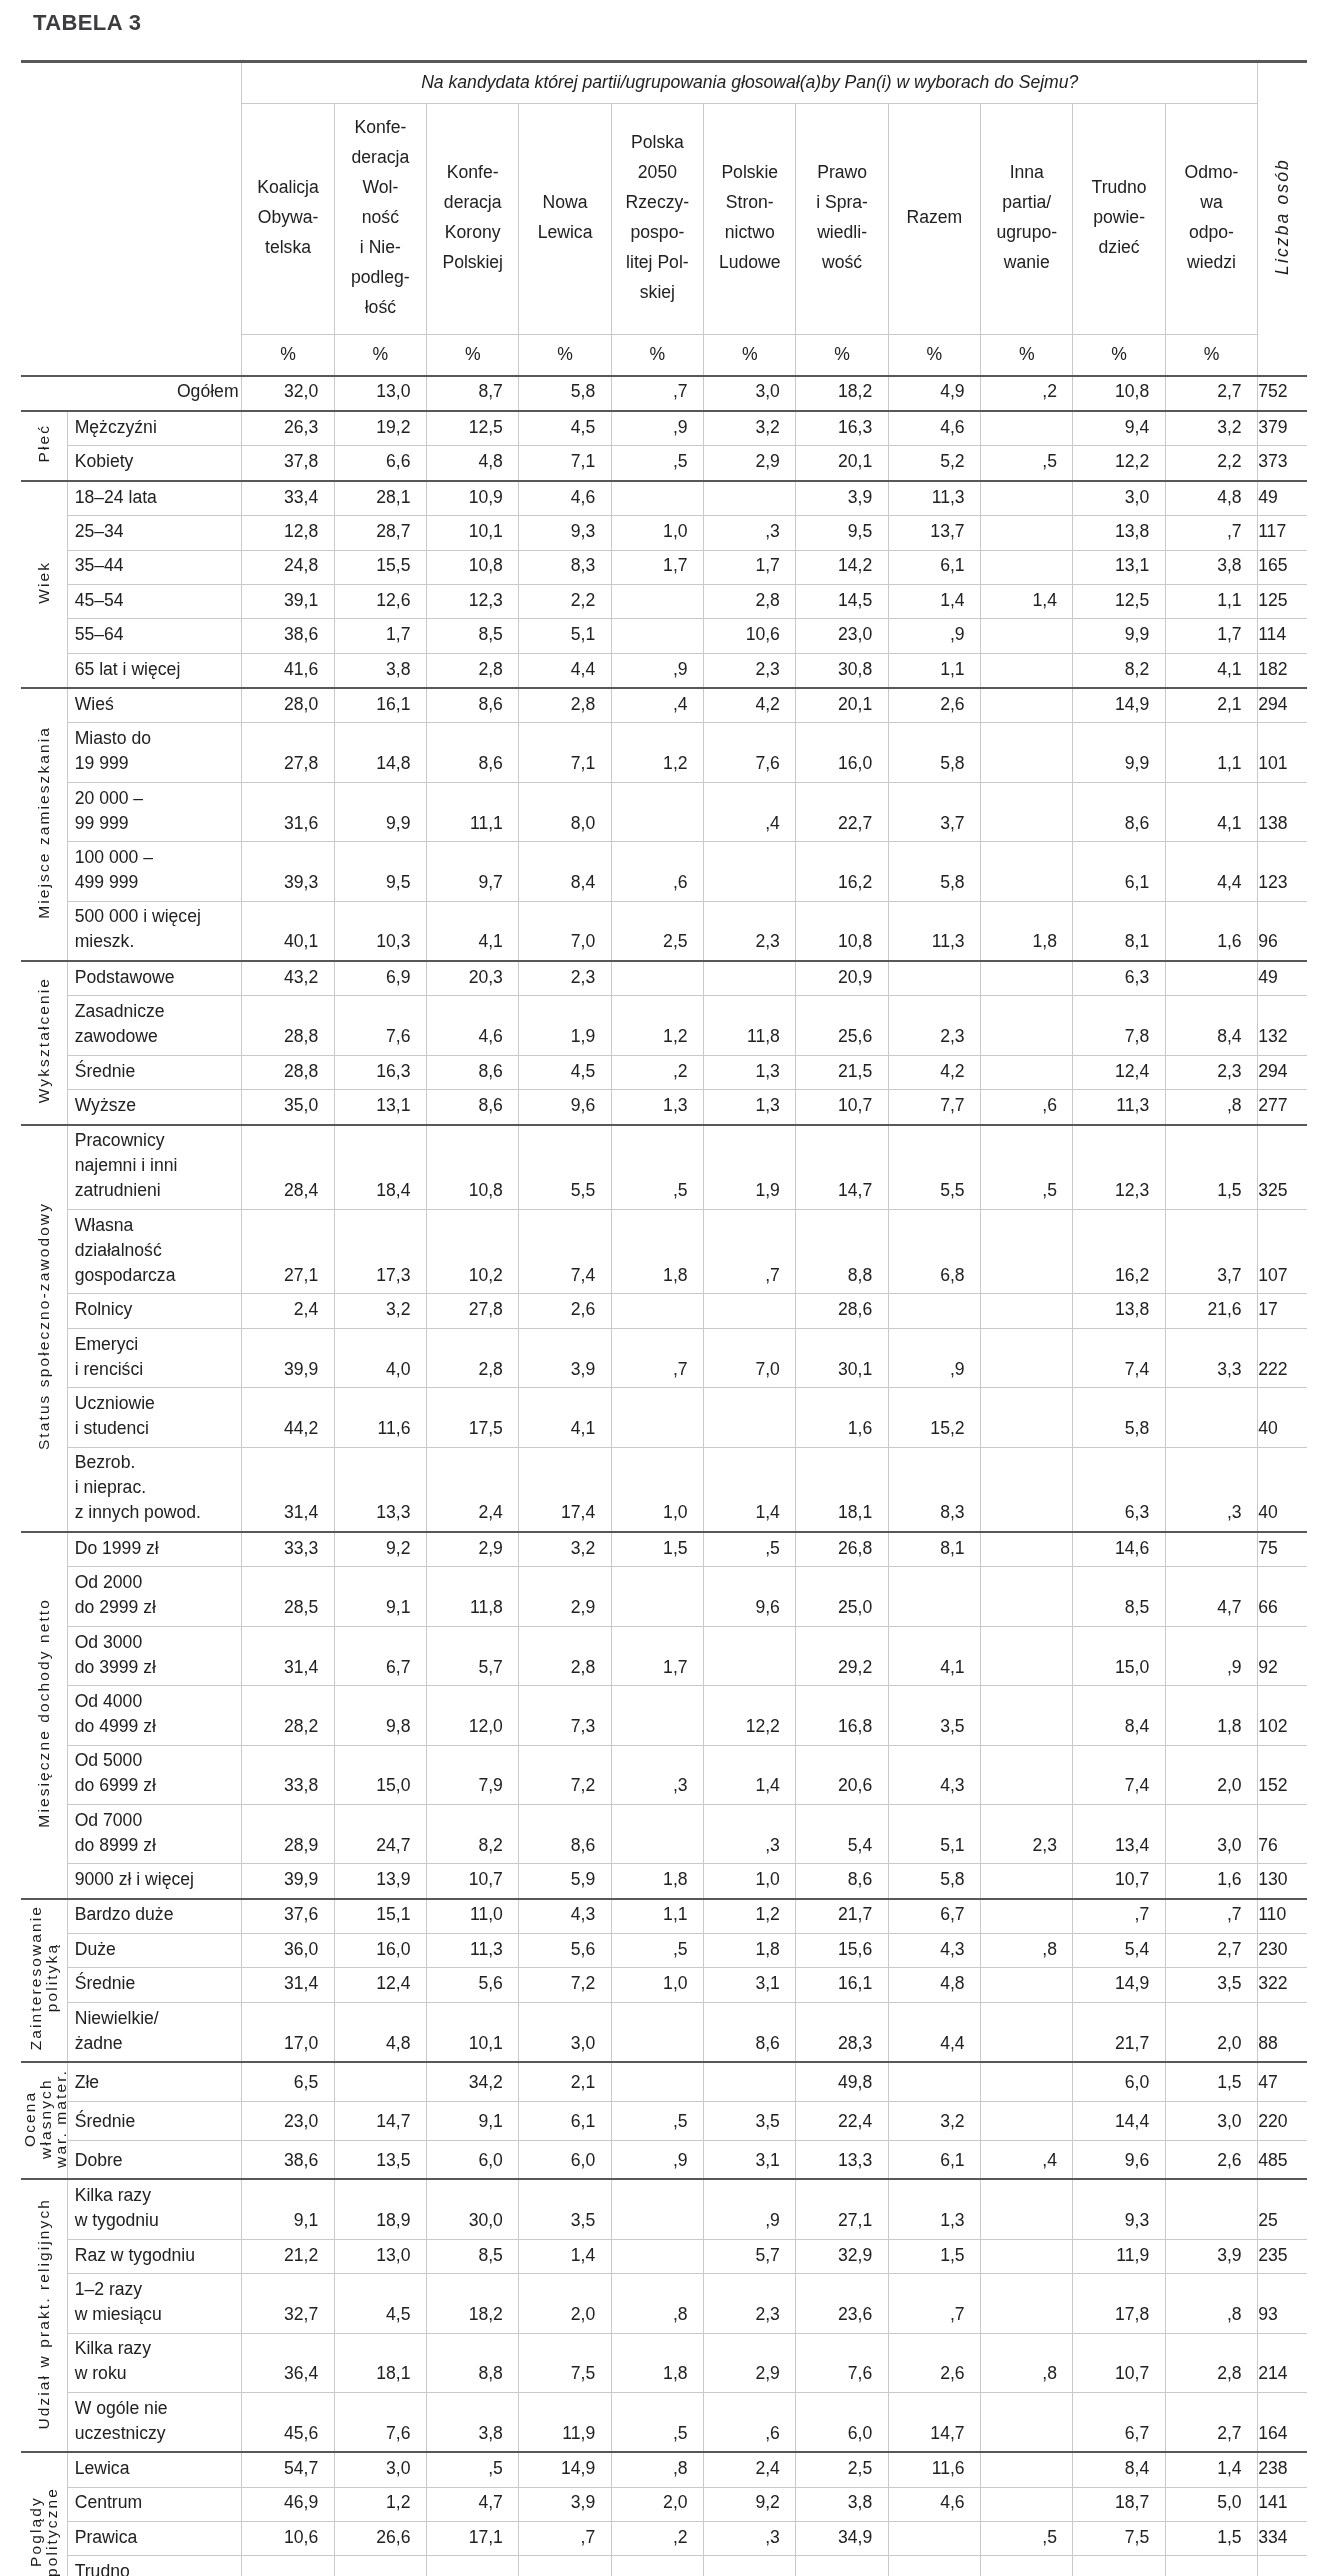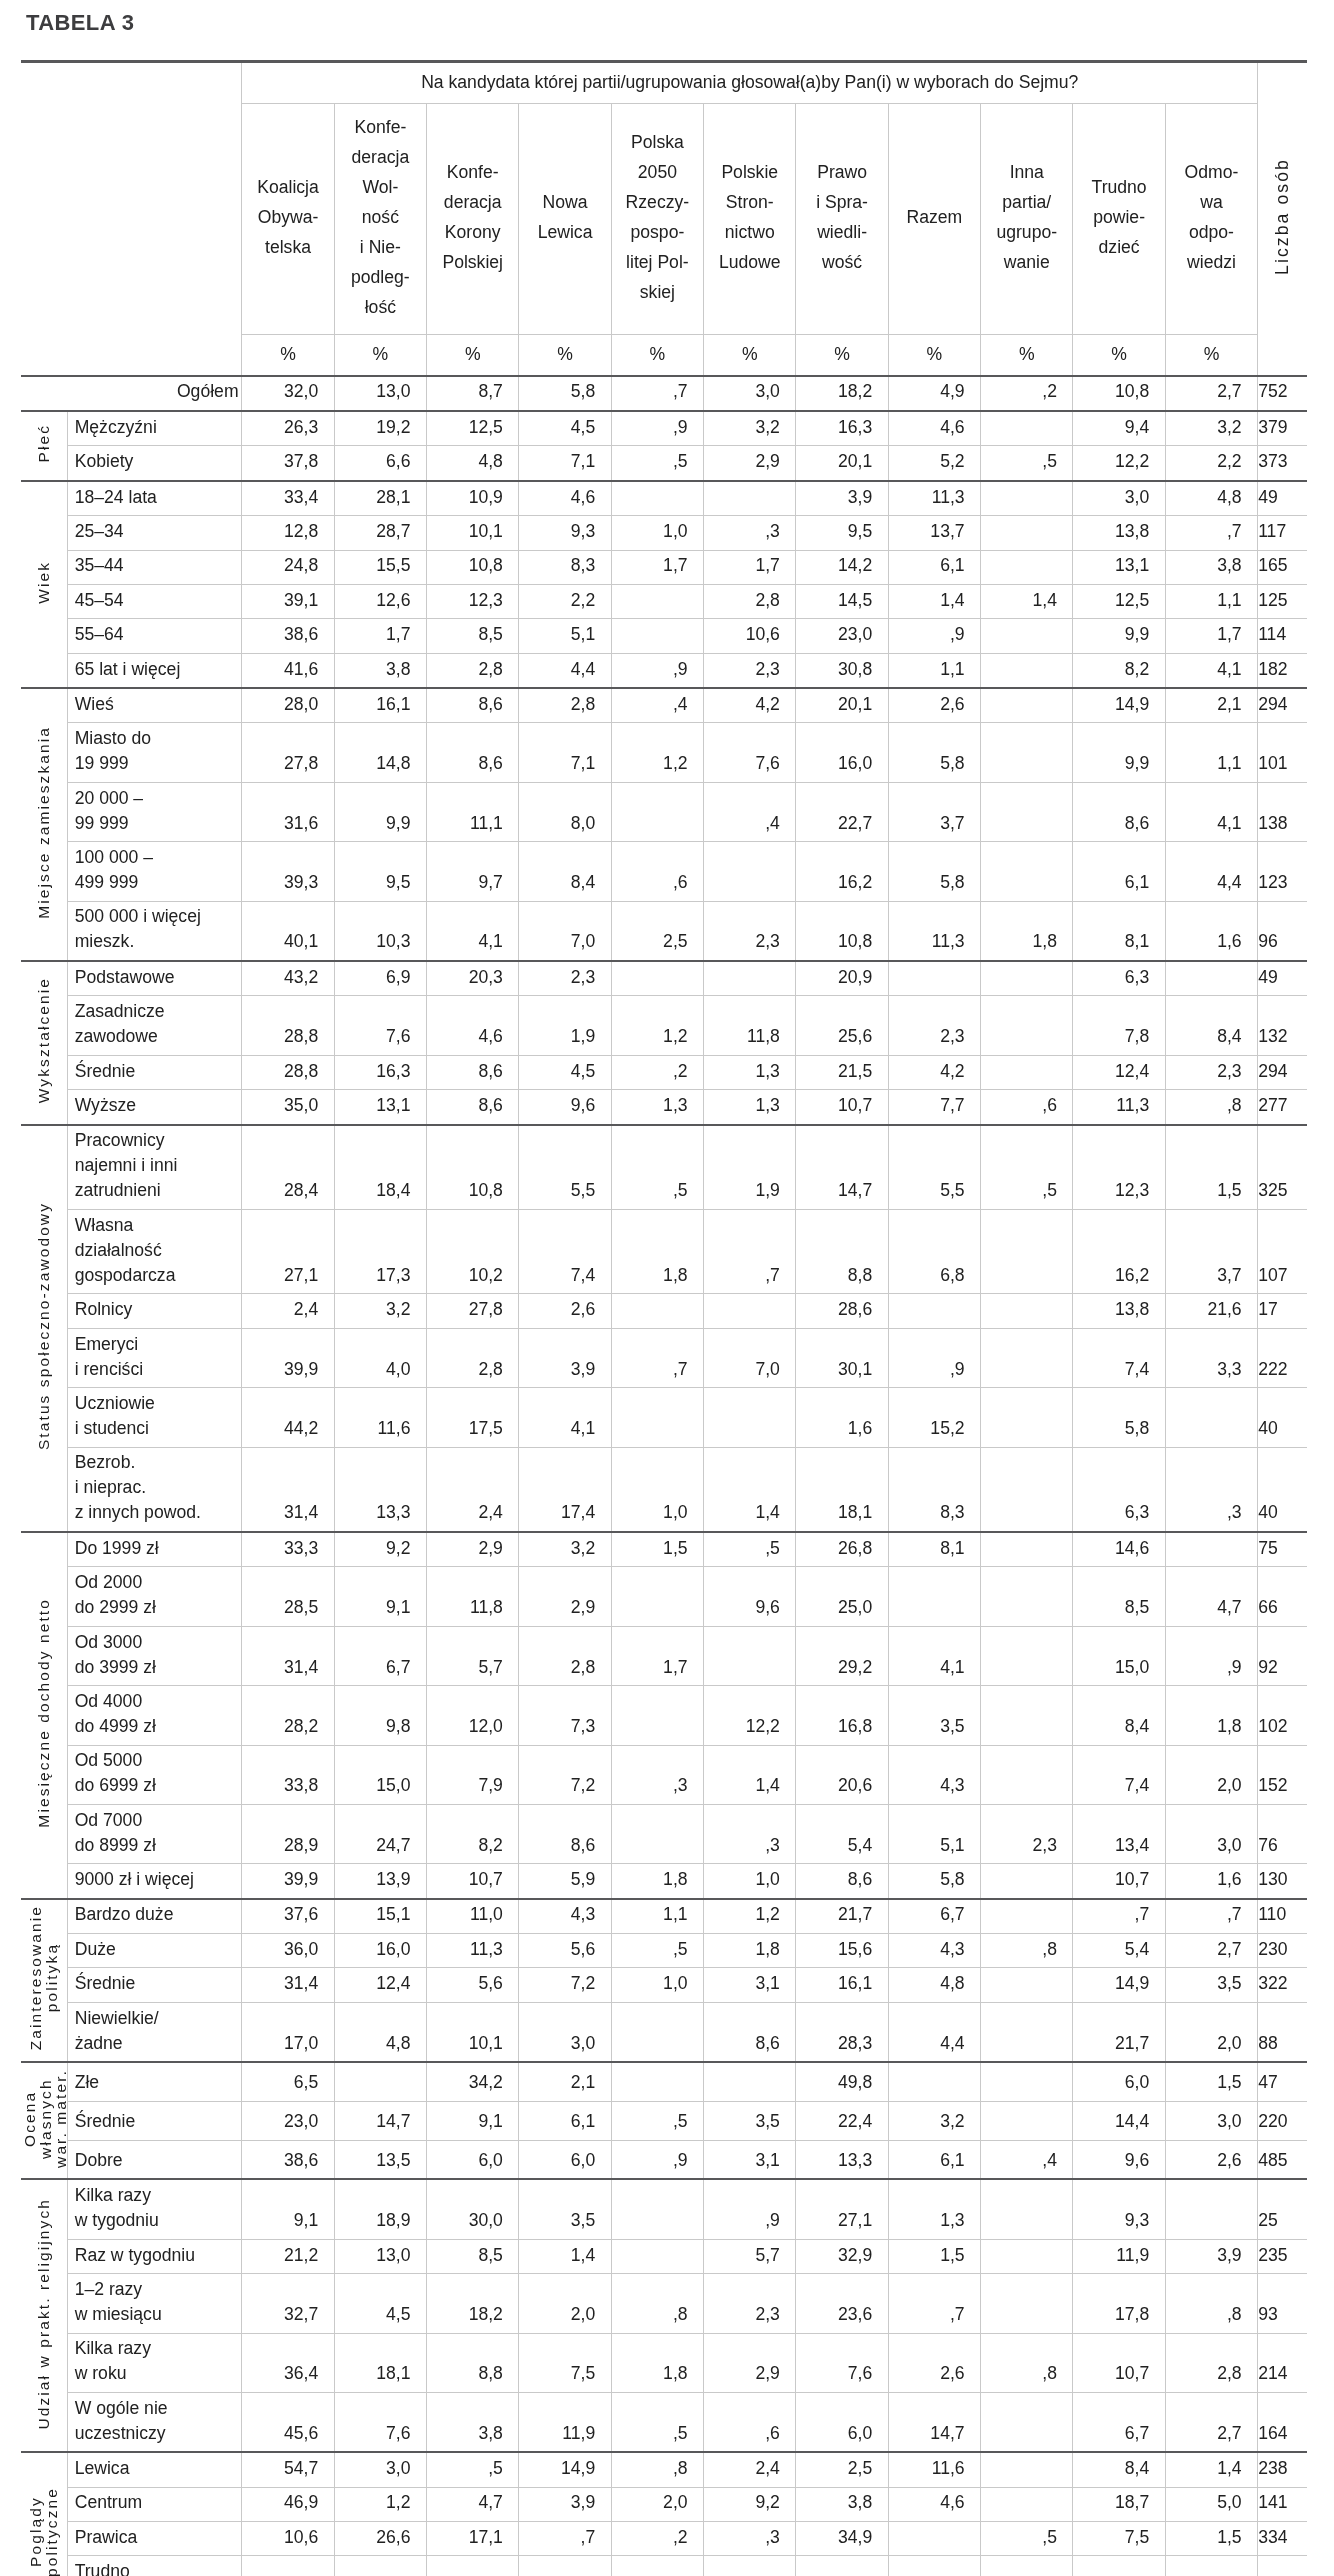--- a/index.html
+++ b/index.html
@@ -8,31 +8,31 @@
     font-family:"Liberation Sans","DejaVu Sans",sans-serif;
     color:#212121;
     padding:10px 0 28px 21px;
     box-sizing:border-box;
   }
   .title{
     font-size:22px;
     font-weight:700;
     color:#3d3d3f;
     letter-spacing:0.4px;
-    margin:0 0 24px 5px;
+    margin:0 0 24px 12px;
   }
   table.t{
     border-collapse:collapse;
     table-layout:fixed;
     width:1286px;
     font-size:17.6px;
   }
   .t th{font-weight:400;}
   
-  thead tr:first-child > th{border-top:3.5px solid #58585a;}
+  thead tr:first-child > th{border-top:3.5px solid #58585a;font-style:italic;}
   th.question{
     border-left:1.4px solid #c9c9c9;
     border-bottom:1.4px solid #c9c9c9;
     text-align:center;
     vertical-align:middle;
     height:37px;
     font-size:17.6px;
     padding:1.4px 4.2px;
   }
   th.party{

